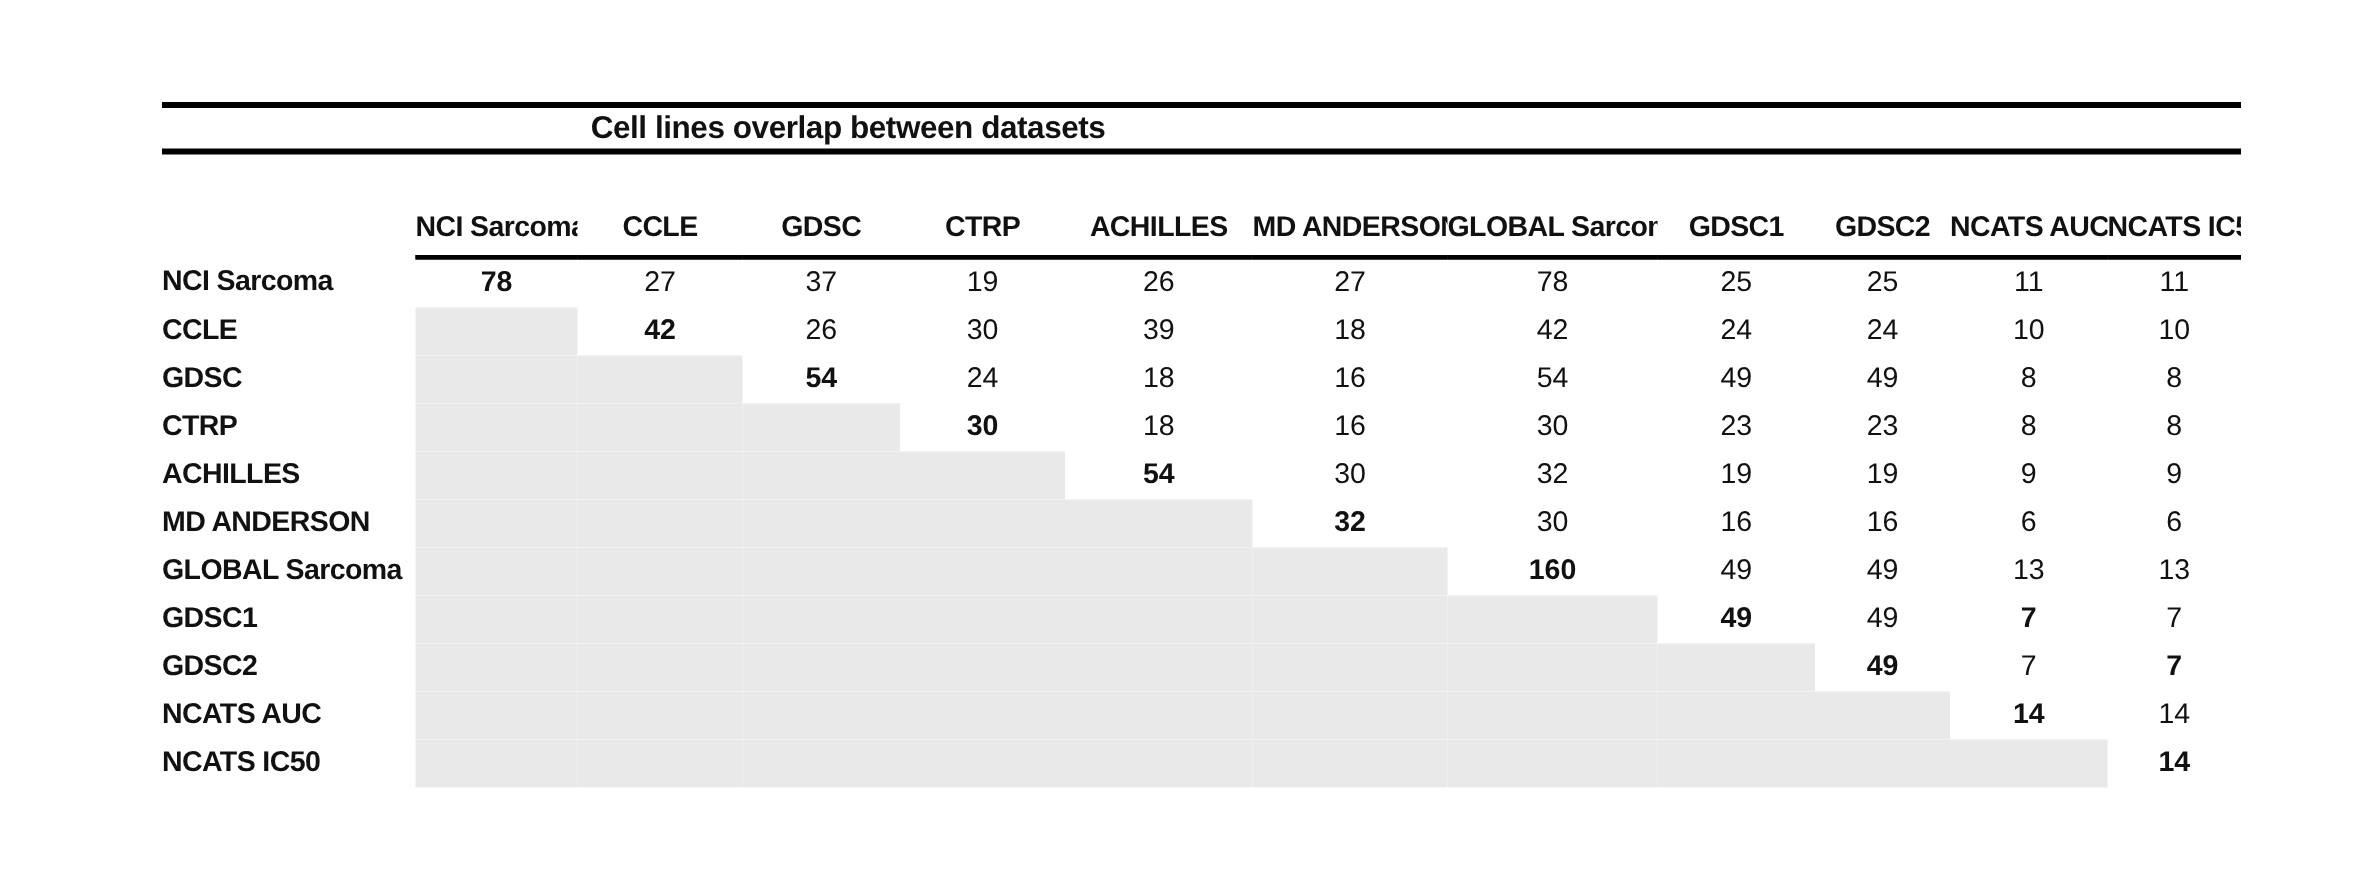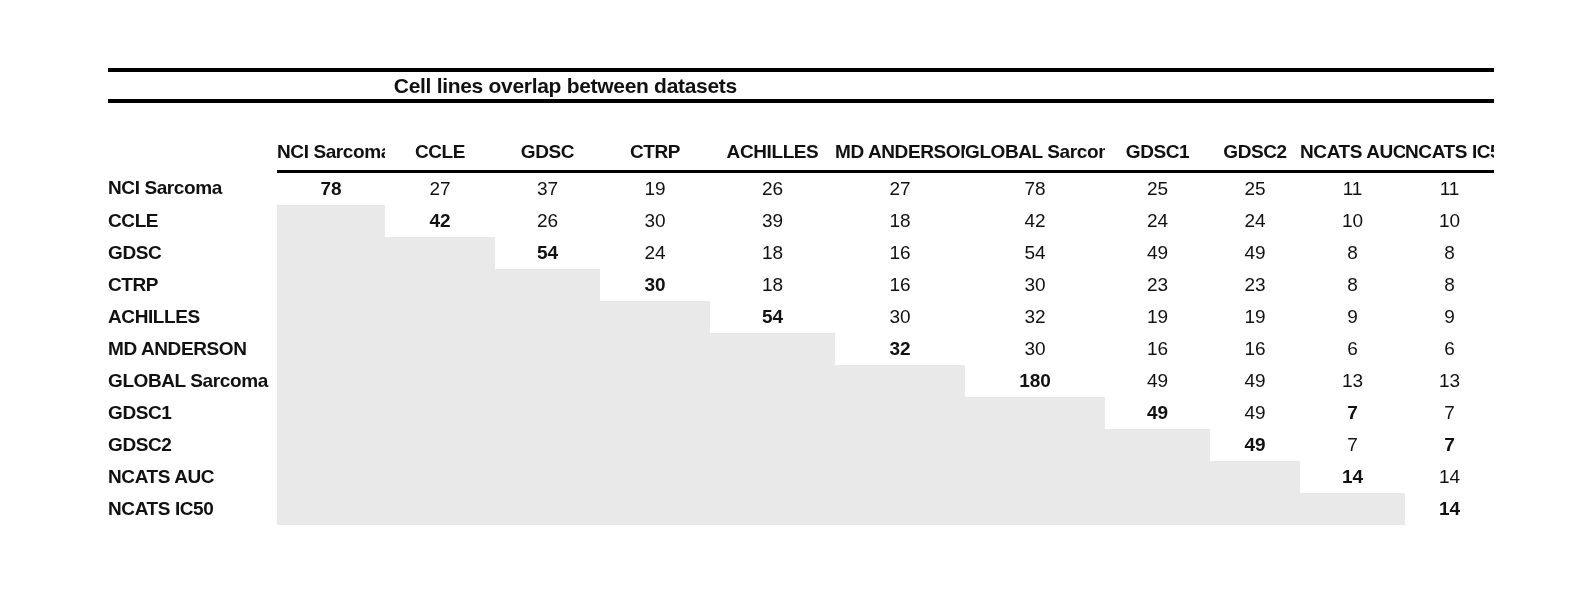--- a/index.html
+++ b/index.html
@@ -208,21 +208,21 @@
             <td>6</td>
           </tr>
           <tr>
             <td class="rowlabel">GLOBAL Sarcoma</td>
             <td style="background: rgb(233, 233, 233);"></td>
             <td style="background: rgb(233, 233, 233);"></td>
             <td style="background: rgb(233, 233, 233);"></td>
             <td style="background: rgb(233, 233, 233);"></td>
             <td style="background: rgb(233, 233, 233);"></td>
             <td style="background: rgb(233, 233, 233);"></td>
-            <td class="bold">180</td>
+            <td class="bold">160</td>
             <td>49</td>
             <td>49</td>
             <td>13</td>
             <td>13</td>
           </tr>
           <tr>
             <td class="rowlabel">GDSC1</td>
             <td style="background: rgb(233, 233, 233);"></td>
             <td style="background: rgb(233, 233, 233);"></td>
             <td style="background: rgb(233, 233, 233);"></td>

